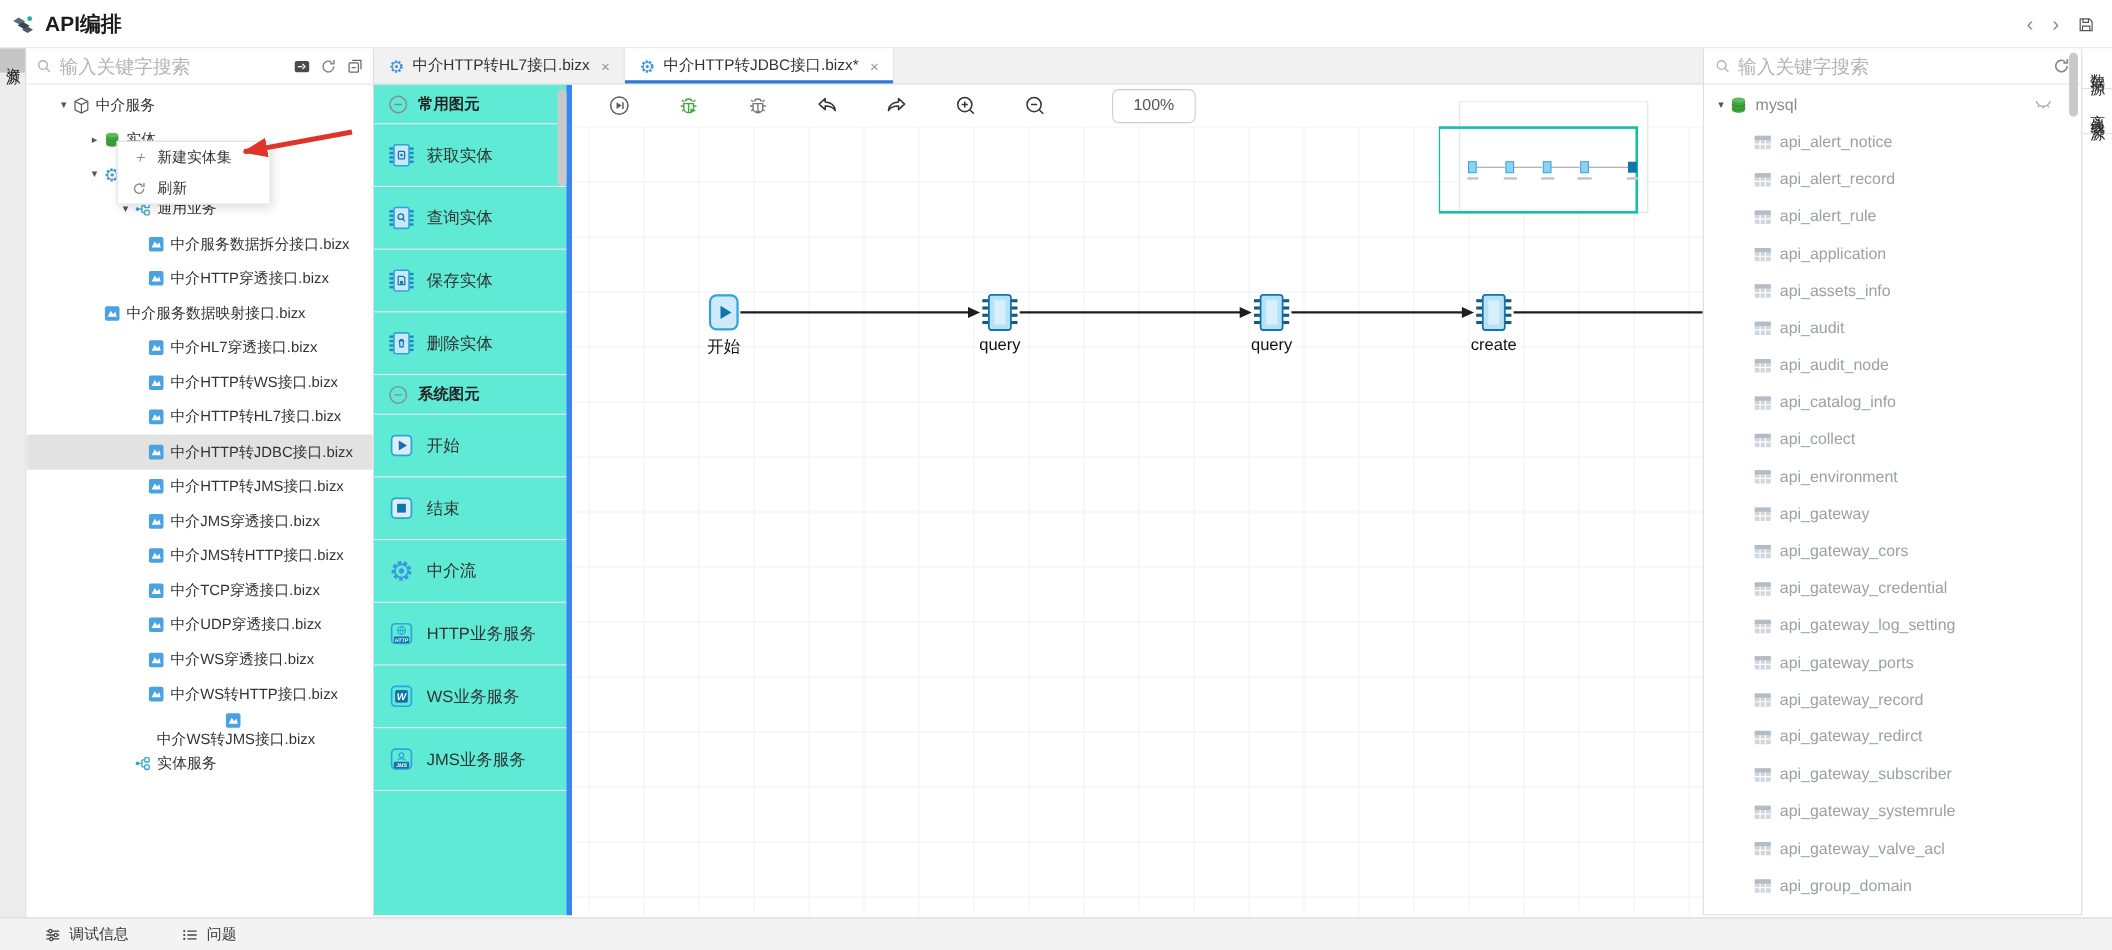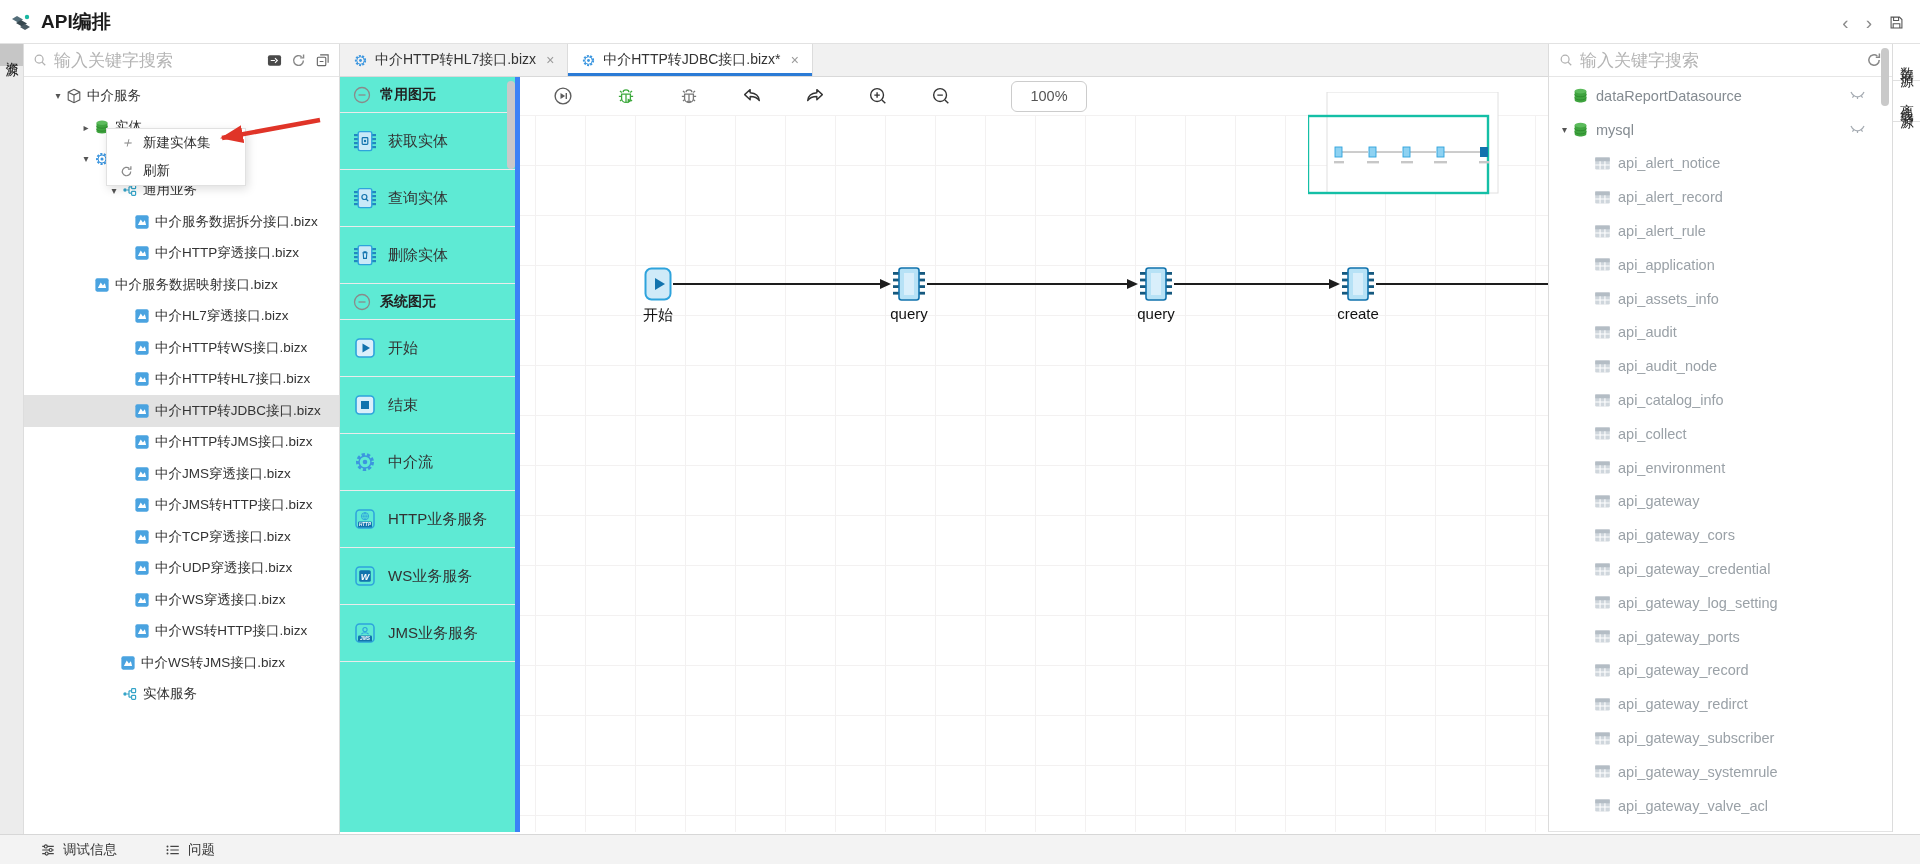--- a/index.html
+++ b/index.html
@@ -390,21 +390,21 @@
           <span class="ticon">
             <i>
               <svg viewBox="0 0 14 14">
                 <rect x="1.2" y="1.2" width="11.6" height="11.6" rx="1.6" fill="#4aa3e0"></rect>
                 <path d="M3.4 9.6L5.9 4.8l1.9 2.7 1.7-2 1.1 4.1z" fill="#fff"></path>
               </svg>
             </i>
           </span>
           <span class="tlabel">中介WS转HTTP接口.bizx</span>
         </div>
-        <div class="trow" style="padding-left: 96px;">
+        <div class="trow" style="padding-left: 66px; flex-direction: column;">
 
           <span class="ticon">
             <i>
               <svg viewBox="0 0 14 14">
                 <rect x="1.2" y="1.2" width="11.6" height="11.6" rx="1.6" fill="#4aa3e0"></rect>
                 <path d="M3.4 9.6L5.9 4.8l1.9 2.7 1.7-2 1.1 4.1z" fill="#fff"></path>
               </svg>
             </i>
           </span>
           <span class="tlabel">中介WS转JMS接口.bizx</span>
@@ -505,20 +505,42 @@
                 <rect x="19" y="13" width="4" height="2.2"></rect>
                 <rect x="19" y="17" width="4" height="2.2"></rect>
               </g>
               <rect x="5.2" y="2.6" width="13.6" height="19" rx="1.8" fill="#c9e9f8" stroke="#2ea3dc" stroke-width="1.4"></rect>
               <circle cx="11.4" cy="11" r="2.5" fill="none" stroke="#1273ad" stroke-width="1.2"></circle>
               <path d="M13.2 13l2 2.2" stroke="#1273ad" stroke-width="1.2"></path>
             </svg>
           </i>
         </span>
         <span>查询实体</span>
+      </div>
+      <div class="prow item">
+        <span class="picon">
+          <i>
+            <svg viewBox="0 0 24 24">
+              <g fill="#2187c0">
+                <rect x="1" y="5" width="4" height="2.2"></rect>
+                <rect x="1" y="9" width="4" height="2.2"></rect>
+                <rect x="1" y="13" width="4" height="2.2"></rect>
+                <rect x="1" y="17" width="4" height="2.2"></rect>
+                <rect x="19" y="5" width="4" height="2.2"></rect>
+                <rect x="19" y="9" width="4" height="2.2"></rect>
+                <rect x="19" y="13" width="4" height="2.2"></rect>
+                <rect x="19" y="17" width="4" height="2.2"></rect>
+              </g>
+              <rect x="5.2" y="2.6" width="13.6" height="19" rx="1.8" fill="#c9e9f8" stroke="#2ea3dc" stroke-width="1.4"></rect>
+              <path d="M9 8.2h4.6l1.4 1.4v6.2H9z" fill="none" stroke="#1273ad" stroke-width="1.1"></path>
+              <rect x="10.6" y="12.4" width="2.8" height="2.6" fill="#1273ad"></rect>
+            </svg>
+          </i>
+        </span>
+        <span>保存实体</span>
       </div>
       <div class="prow item">
         <span class="picon">
           <i>
             <svg viewBox="0 0 24 24">
               <g fill="#2187c0">
                 <rect x="1" y="5" width="4" height="2.2"></rect>
                 <rect x="1" y="9" width="4" height="2.2"></rect>
                 <rect x="1" y="13" width="4" height="2.2"></rect>
                 <rect x="1" y="17" width="4" height="2.2"></rect>
@@ -811,41 +833,20 @@
               <path d="M10.4 10.4L14 14"></path>
             </svg></i></span>
       <span class="search-ph">输入关键字搜索</span>
       <span class="refresh"><i><svg viewBox="0 0 16 16" fill="none" stroke="#888" stroke-width="1.5">
               <path d="M13.2 8A5.2 5.2 0 1 1 11.3 4"></path>
               <path d="M13.4 1.6V5.2H9.8"></path>
             </svg></i></span>
     </div>
     <div class="rtree">
 
-    <div class="rrow ds" style="padding-left: 8px;">
-          <span class="arr"></span>
-          <span class="ticon">
-            <i>
-              <svg viewBox="0 0 16 16">
-                <path d="M2.5 3.8v8.4c0 1.3 2.5 2.3 5.5 2.3s5.5-1 5.5-2.3V3.8" fill="#3fa43f"></path>
-                <ellipse cx="8" cy="3.8" rx="5.5" ry="2.2" fill="#5cbb5c"></ellipse>
-                <path d="M2.5 6.9c0 1.3 2.5 2.3 5.5 2.3s5.5-1 5.5-2.3M2.5 9.9c0 1.3 2.5 2.3 5.5 2.3s5.5-1 5.5-2.3" stroke="#2e8b2e" fill="none" stroke-width="0.9"></path>
-              </svg>
-            </i>
-          </span>
-          <span class="rlabel">dataReportDatasource</span>
-          <span class="trail">
-            <i>
-              <svg viewBox="0 0 17 12">
-                <path d="M2 2c1.6 3.2 3.8 4.8 6.5 4.8S13.4 5.2 15 2" fill="none" stroke="#a5abb2" stroke-width="1.3"></path>
-                <path d="M4.8 5.8L3.4 7.6M8.5 6.9v2M12.2 5.8l1.4 1.8" stroke="#a5abb2" stroke-width="1.2"></path>
-              </svg>
-            </i>
-          </span>
-        </div>
         <div class="rrow ds" style="padding-left: 8px;">
           <span class="arr">▾</span>
           <span class="ticon">
             <i>
               <svg viewBox="0 0 16 16">
                 <path d="M2.5 3.8v8.4c0 1.3 2.5 2.3 5.5 2.3s5.5-1 5.5-2.3V3.8" fill="#3fa43f"></path>
                 <ellipse cx="8" cy="3.8" rx="5.5" ry="2.2" fill="#5cbb5c"></ellipse>
                 <path d="M2.5 6.9c0 1.3 2.5 2.3 5.5 2.3s5.5-1 5.5-2.3M2.5 9.9c0 1.3 2.5 2.3 5.5 2.3s5.5-1 5.5-2.3" stroke="#2e8b2e" fill="none" stroke-width="0.9"></path>
               </svg>
             </i>

